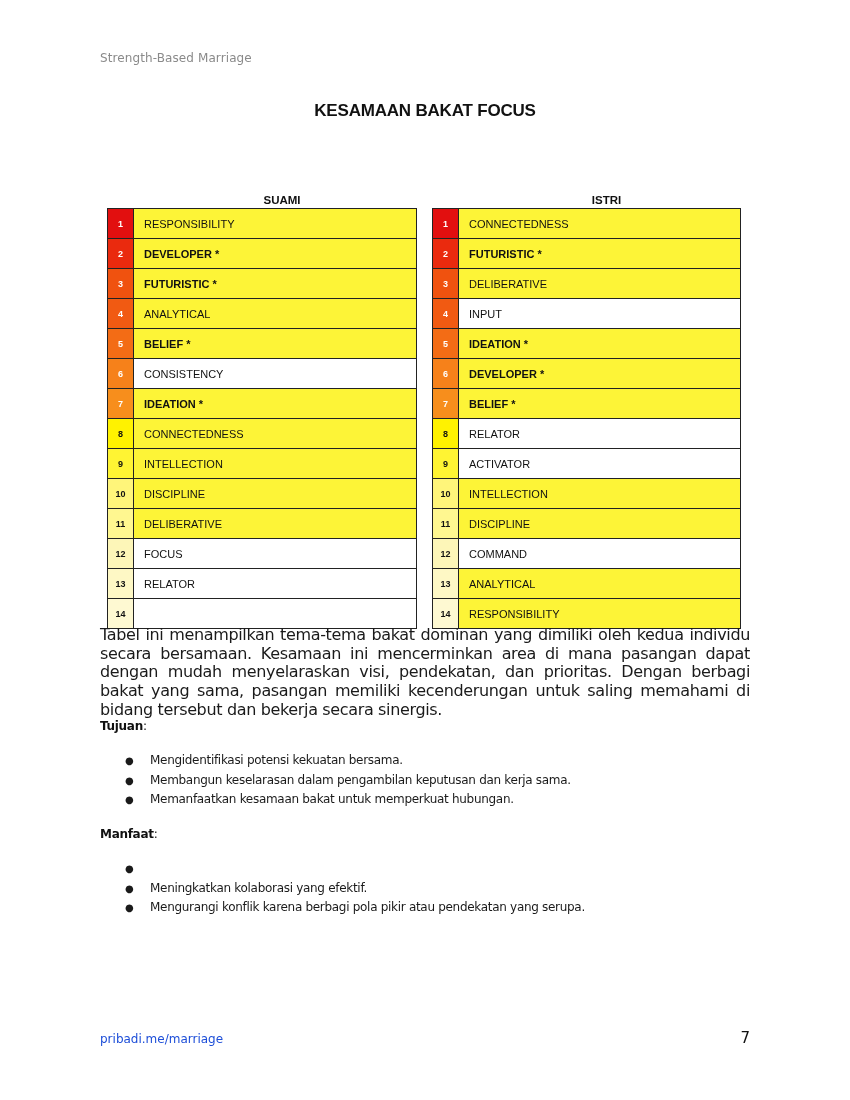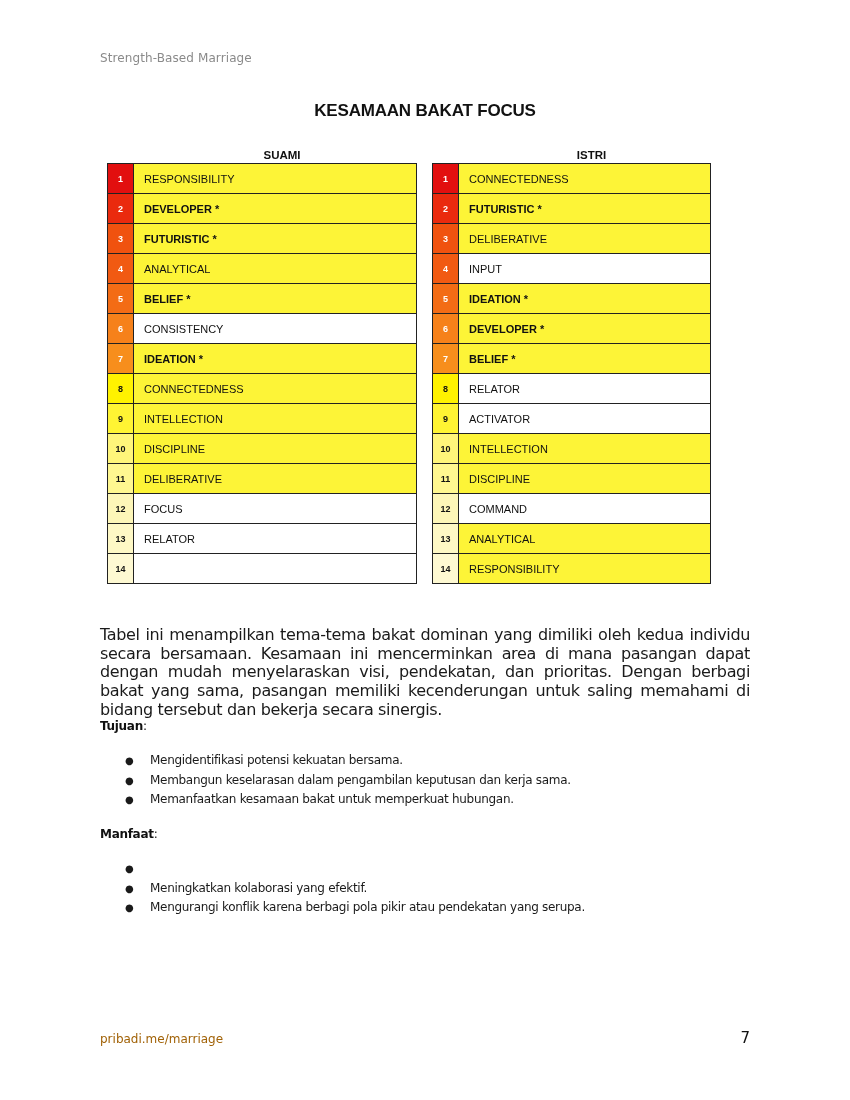--- a/index.html
+++ b/index.html
@@ -1,38 +1,38 @@
 <!DOCTYPE html>
 <html><head>
 <meta charset="utf-8">
 <style>
   html, body { margin: 0; padding: 0; background: #ffffff; }
   body { width: 850px; height: 1100px; position: relative; font-family: "Liberation Sans", sans-serif; color: #111; overflow: hidden; }
   .header-text { position: absolute; left: 100px; top: 51px; font-size: 12px; color: #8a8a8a; font-family: "DejaVu Sans", sans-serif; letter-spacing: 0.1px; }
   .page-title { position: absolute; left: 0; width: 850px; top: 101px; text-align: center; font-size: 17px; font-weight: bold; letter-spacing: -0.2px; }
   .tbl-wrap { position: absolute; top: 147px; }
   .tbl-wrap.left { left: 107px; width: 310px; }
-  .tbl-wrap.right { left: 432px; width: 279px; }
-  .tbl-head { text-align: center; font-size: 11.5px; font-weight: bold; height: 16px; line-height: 16px; padding-left: 40px; }
+  .tbl-wrap.right { left: 432px; width: 309px; }
+  .tbl-head { text-align: center; font-size: 11.5px; font-weight: bold; height: 16px; line-height: 16px; padding-left: 40px; margin-top: 45px; }
   .tbl { border: 1.5px solid #222; border-bottom: none; }
   .row { display: flex; height: 29px; border-bottom: 1.5px solid #222; }
   .num { width: 25px; border-right: 1.5px solid #222; font-size: 9px; font-weight: bold; display: flex; align-items: center; justify-content: center; }
   .num.light { color: #fff; }
   .num.dark { color: #111; }
   .name { flex: 1; display: flex; align-items: center; padding-left: 10px; font-size: 11px; color: #111; }
   .name.bold { font-weight: bold; }
   .name.hl { background: #fdf437; }
   .name.plain { background: #ffffff; }
   .para { position: absolute; left: 100px; top: 626px; width: 650px; font-size: 16px; line-height: 18.7px; text-align: justify; font-family: "DejaVu Sans", sans-serif; color: #1a1a1a; letter-spacing: -0.35px; }
   .section-label { position: absolute; left: 100px; font-size: 12px; font-family: "DejaVu Sans", sans-serif; color: #111; letter-spacing: -0.3px; }
   .section-label b { font-weight: bold; }
   .bullets { position: absolute; left: 100px; width: 600px; margin: 0; padding: 0; list-style: none; font-size: 12px; font-family: "DejaVu Sans", sans-serif; color: #1a1a1a; letter-spacing: -0.3px; }
   .bullets li { height: 19.5px; line-height: 19.5px; display: flex; }
   .bullet-dot { width: 50px; padding-left: 25px; box-sizing: border-box; font-size: 10px; }
-  .footer-left { position: absolute; left: 100px; top: 1032px; font-size: 12px; color: #a16207; font-family: "DejaVu Sans", sans-serif; }
+  .footer-left { position: absolute; left: 100px; top: 1032px; font-size: 12px; color: #1d4ed8; font-family: "DejaVu Sans", sans-serif; }
   .footer-right { position: absolute; right: 100px; top: 1029px; font-size: 15px; color: #111; font-family: "DejaVu Sans", sans-serif; }
 </style>
 </head>
 <body>
 
 <div class="header-text">Strength-Based Marriage</div>
 
 <div class="page-title">KESAMAAN BAKAT FOCUS</div>
 
 <div class="tbl-wrap left">

